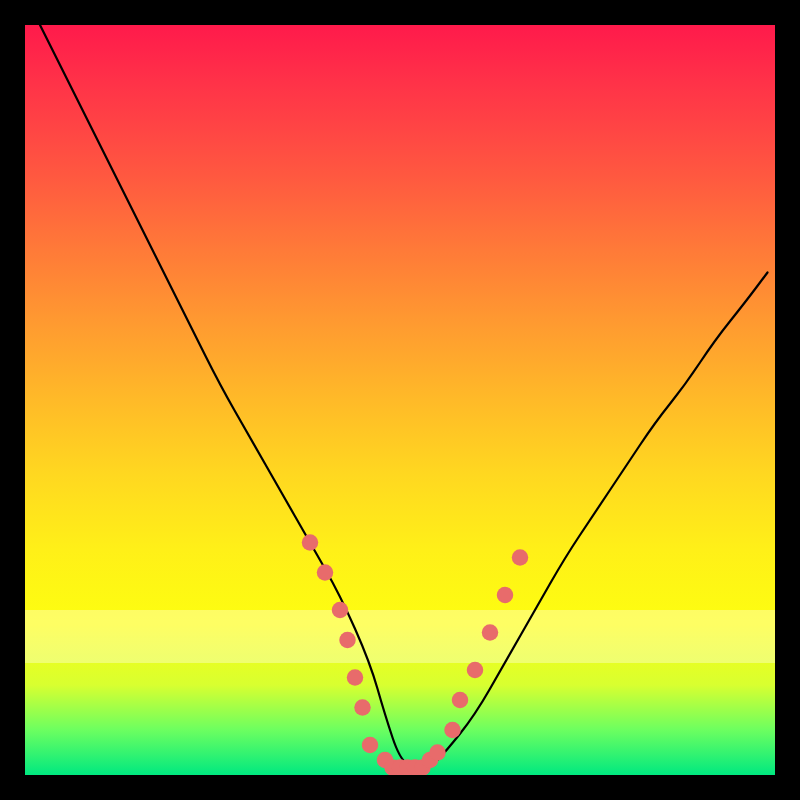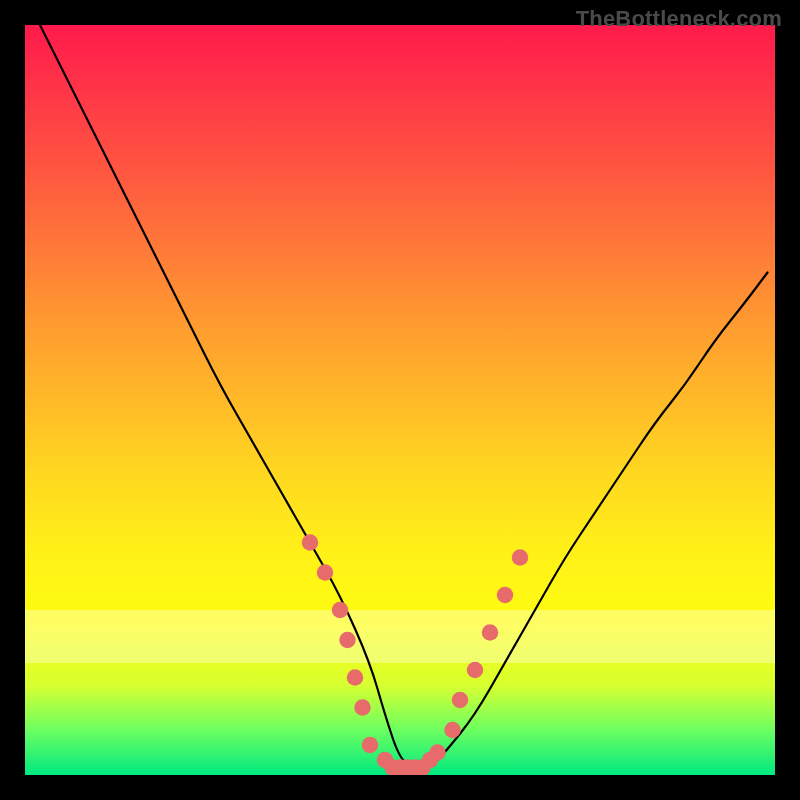--- a/index.html
+++ b/index.html
@@ -69,21 +69,20 @@
   }
   .marker {
     fill: #e86b6b;
     stroke: none;
   }
 </style>
 </head>
 <body>
 
 <div class="frame">
-  <div class="watermark">TheBottleneck.com</div>
 
   <div class="plot">
     <div class="gradient"></div>
     <div class="pale-band"></div>
 
     <svg class="curve" viewBox="0 0 100 100" preserveAspectRatio="none">
       <path id="curvePath" class="curve-path" d="M 2.00 0.00 Q 2.00 0.00 4.00 4.00 Q 6.00 8.00 8.00 12.00 Q 10.00 16.00 12.00 20.00 Q 14.00 24.00 16.00 28.00 Q 18.00 32.00 20.00 36.00 Q 22.00 40.00 24.00 44.00 Q 26.00 48.00 28.00 51.50 Q 30.00 55.00 32.00 58.50 Q 34.00 62.00 36.00 65.50 Q 38.00 69.00 40.00 72.50 Q 42.00 76.00 44.00 80.50 Q 46.00 85.00 47.00 88.50 Q 48.00 92.00 49.00 95.00 Q 50.00 98.00 51.00 98.50 Q 52.00 99.00 53.00 99.00 Q 54.00 99.00 55.00 98.00 Q 56.00 97.00 58.00 94.50 Q 60.00 92.00 62.00 88.50 Q 64.00 85.00 66.00 81.50 Q 68.00 78.00 70.00 74.50 Q 72.00 71.00 74.00 68.00 Q 76.00 65.00 78.00 62.00 Q 80.00 59.00 82.00 56.00 Q 84.00 53.00 86.00 50.50 Q 88.00 48.00 90.00 45.00 Q 92.00 42.00 94.00 39.50 Q 96.00 37.00 97.50 35.00 T 99.00 33.00" vector-effect="non-scaling-stroke"></path>
       <g id="markerLayer">
           <circle cx="38.00" cy="69.00" r="1.1" class="marker"></circle>
           <circle cx="40.00" cy="73.00" r="1.1" class="marker"></circle>

